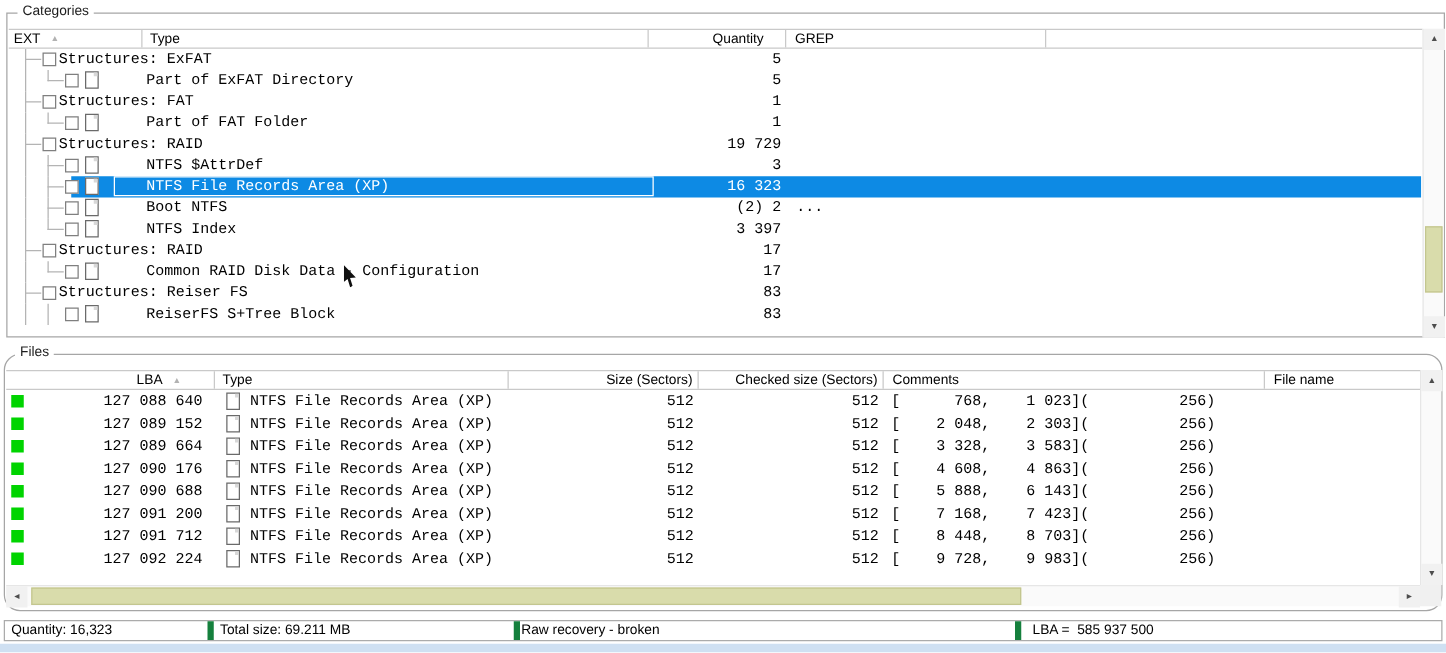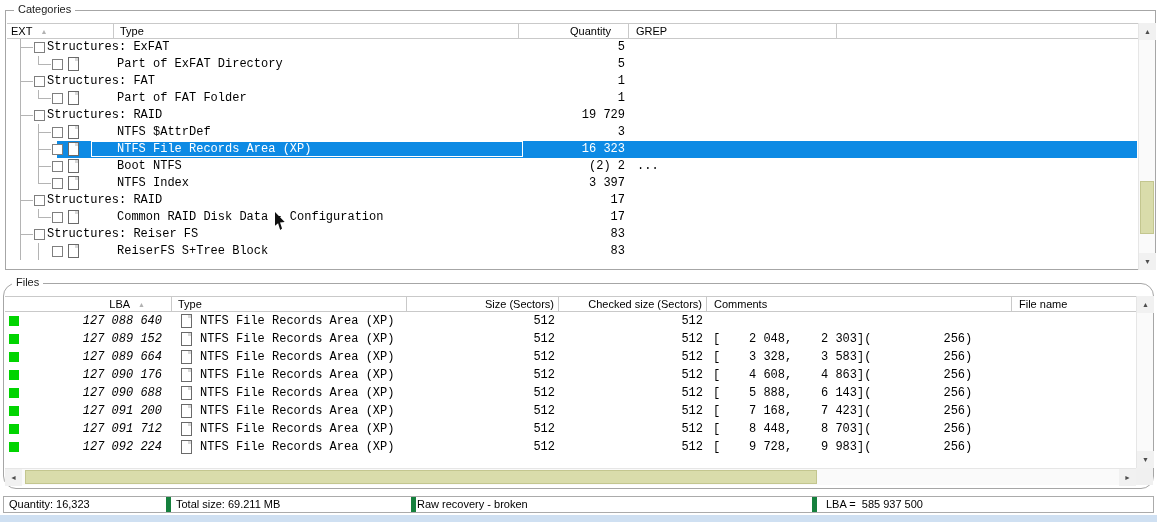--- a/index.html
+++ b/index.html
@@ -41,21 +41,21 @@
          font-family:"Liberation Mono","DejaVu Sans Mono",monospace; font-size:12px; white-space:pre; }
   .grepv { position:absolute; left:630px; font-family:"Liberation Mono","DejaVu Sans Mono",monospace; font-size:12px; }
   .trow.sel .tlabel, .trow.sel .qty { color:#fff; }
   .focusrect { position:absolute; left:84px; width:432px; top:0; height:16px; border:1px solid #fff; }
 
   
   #files-box { left:3px; top:283px; width:1151px; height:206px;border-radius:13px; }
   .filesbody { position:absolute; top:28px; left:1px; right:18px; height:146px; overflow:hidden; }
   .frow { position:relative; height:18px; line-height:18px; }
   .gsq { position:absolute; left:4px; top:4px; width:10px; height:10px; background:#00d400; }
-  .flba { position:absolute; left:40px; width:117px; text-align:right;font-style:italic; }
+  .flba { position:absolute; left:40px; width:117px; text-align:right; }
   .fdoc { left:176px; top:2px; }
   .ftype { position:absolute; left:195px; }
   .fsize { position:absolute; left:450px; width:100px; text-align:right; }
   .fchk { position:absolute; left:598px; width:100px; text-align:right; }
   .fcmt { position:absolute; left:708px; }
 
   
   .vsb { position:absolute; right:0; width:17px; background:#fafafa; border-left:1px solid #e6e6e6; }
   .hsb { position:absolute; left:1px; right:17px; height:17px; background:#fafafa; border-top:1px solid #e6e6e6; }
   .sbtn { position:absolute; width:17px; height:17px; background:#f1f1f1; color:#4d4d4d;
@@ -244,20 +244,21 @@
   </div>
 
   <div class="filesbody">
       <div class="frow">
         <span class="gsq"></span>
         <span class="flba mono">127 088 640</span>
         <span class="doc fdoc"></span>
         <span class="ftype mono">NTFS File Records Area (XP)</span>
         <span class="fsize mono">512</span>
         <span class="fchk mono">512</span>
+        <span class="fcmt mono">[      768,    1 023](          256)</span>
       </div>
       <div class="frow">
         <span class="gsq"></span>
         <span class="flba mono">127 089 152</span>
         <span class="doc fdoc"></span>
         <span class="ftype mono">NTFS File Records Area (XP)</span>
         <span class="fsize mono">512</span>
         <span class="fchk mono">512</span>
         <span class="fcmt mono">[    2 048,    2 303](          256)</span>
       </div>

